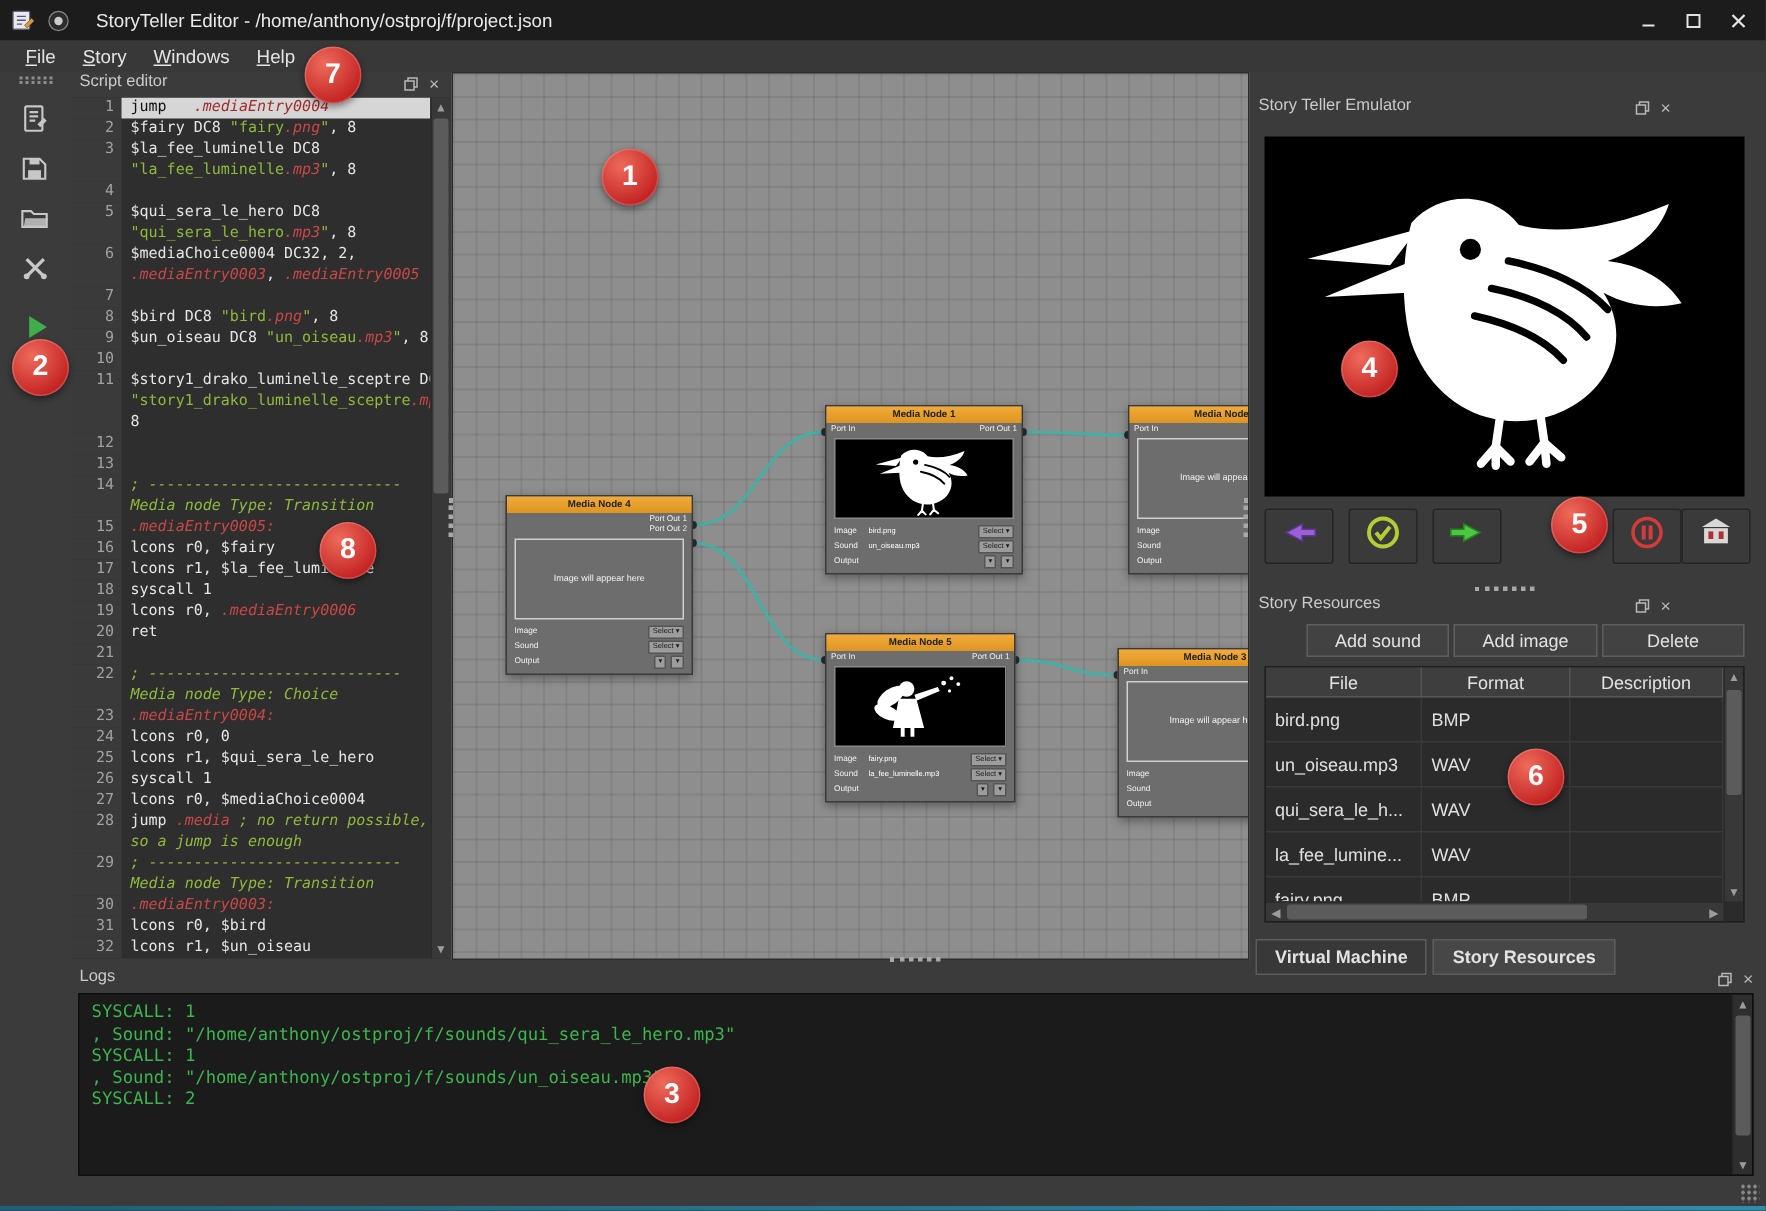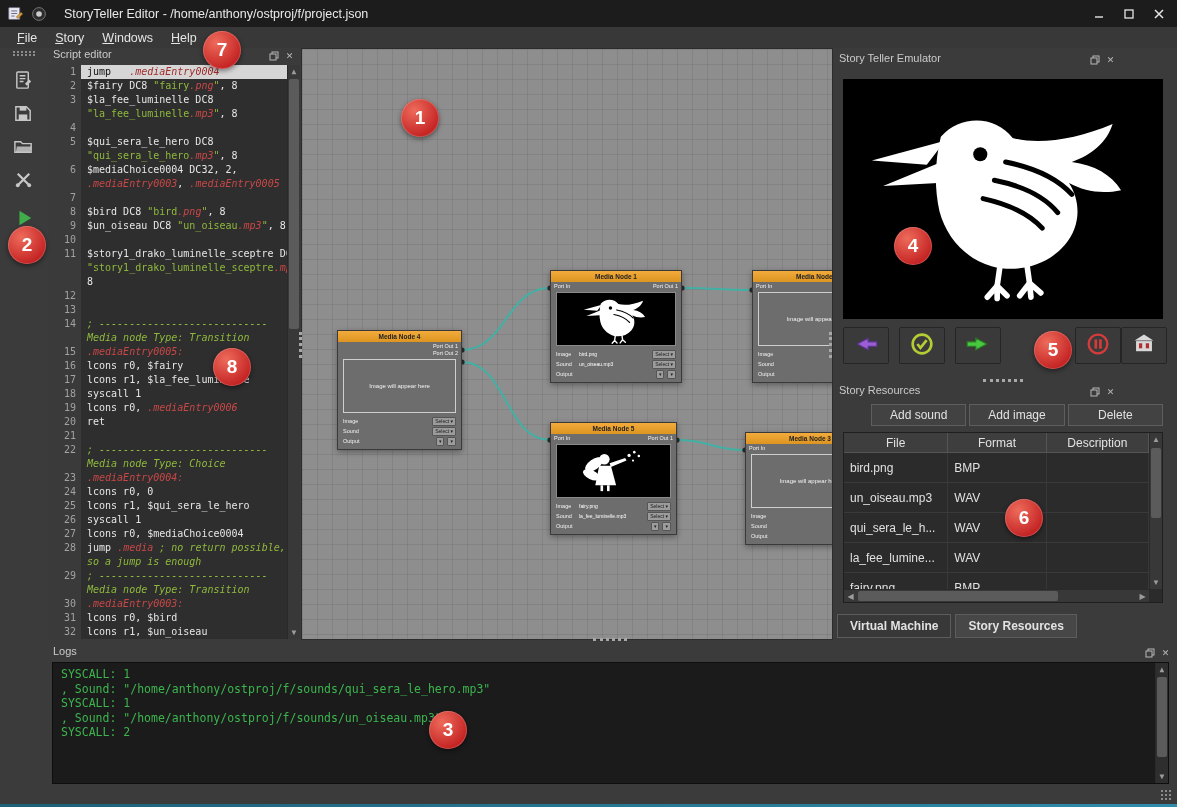--- a/index.html
+++ b/index.html
@@ -65,21 +65,21 @@
   .node-img { height:54px; margin:2px 5px; border:1px solid #cfcfcf; display:flex; align-items:center; justify-content:center;
     font-size:6px; color:#f2f2f2; text-align:center; overflow:hidden; }
   .node-img.black { background:#000; border-color:#8a8a8a; }
   .node-img svg { width:100%; height:100%; }
   .node-rows { padding:1px 5px 3px; }
   .nrow { display:flex; align-items:center; gap:3px; height:10px; }
   .nlabel { font-size:5.5px; width:20px; color:#f2f2f2; }
   .nval { flex:1; font-size:5px; color:#fff; white-space:nowrap; overflow:hidden; }
   .nselect { background:#9c9c9c; color:#1c1c1c; border:1px solid #555; border-radius:1px; font-size:5px; line-height:7px; padding:0 2px; }
   
-  .right-dock { position:absolute; left:833px; top:52px; width:289px; height:592px; }
+  .right-dock { position:absolute; left:833px; top:64px; width:289px; height:592px; }
   .em-header { position:absolute; left:0; top:0; width:100%; }
   .screen { position:absolute; left:10px; top:27px; width:320px; height:240px; background:#000;
     display:flex; align-items:center; justify-content:center; }
   .screen svg { width:88%; height:88%; }
   .em-buttons { position:absolute; left:10px; top:275px; width:330px; height:37px; }
   .em-btn { position:absolute; top:0; width:46px; height:37px; background:#3a3a3a; border:1px solid #252525;
     border-radius:2px; display:flex; align-items:center; justify-content:center; }
   .res-header { position:absolute; left:0; top:332px; width:100%; }
   .res-buttons { position:absolute; left:10px; top:352px; width:320px; display:flex; gap:3px;padding-left:28px; }
   .res-btn { flex:1; height:22px; background:#424242; border:1px solid #5e5e5e; color:#e2e2e2; font-size:12px;

